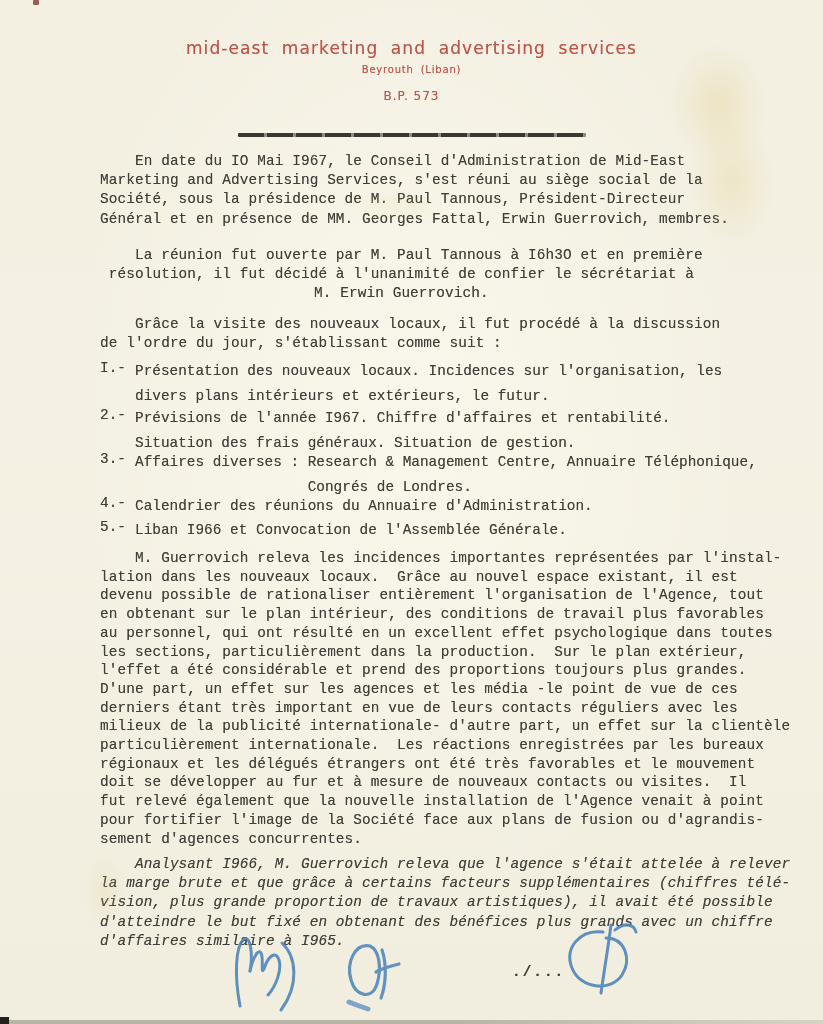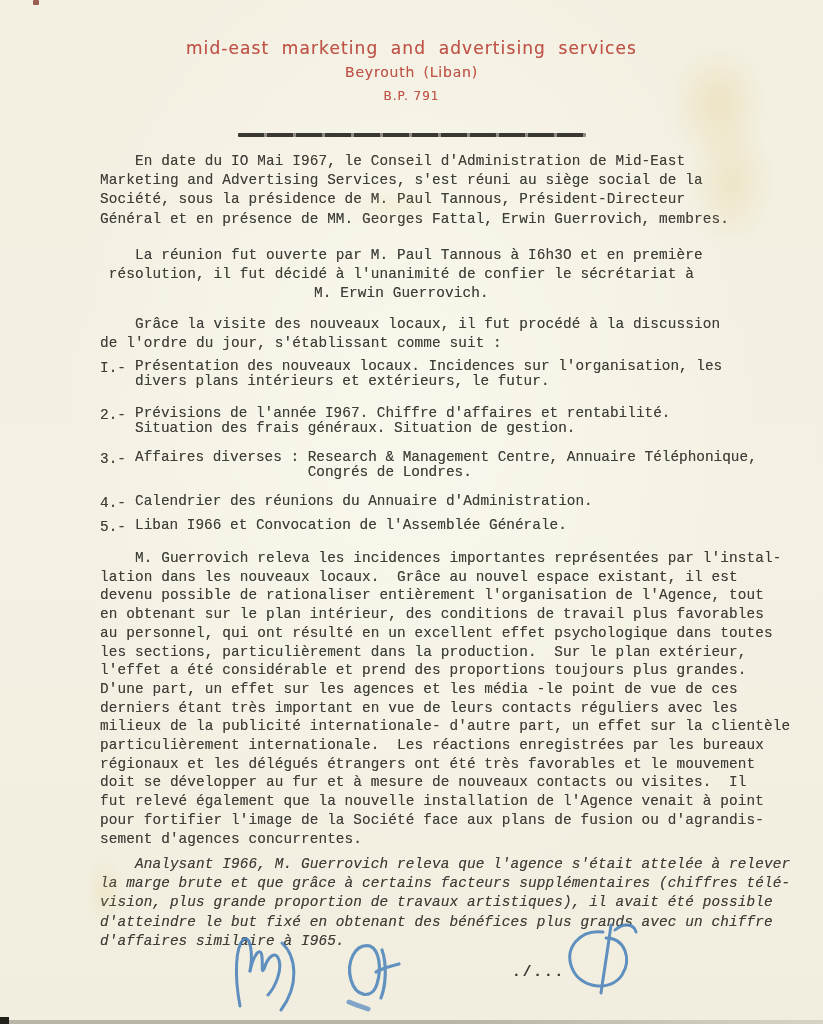--- a/index.html
+++ b/index.html
@@ -26,21 +26,21 @@
   }
   .tight{line-height:18.7px;}
   
   .red{
     position:absolute;left:0;right:0;text-align:center;
     font-family:"DejaVu Sans","Liberation Sans",sans-serif;
     color:#c05348;
     text-shadow:0 0 .4px rgba(192,83,72,.5);
   }
   .red.company{top:38px;font-size:17px;letter-spacing:1.1px;word-spacing:6px;}
-  .red.city{top:64px;font-size:14px;letter-spacing:.8px;word-spacing:3px;}
+  .red.city{top:64px;font-size:10px;letter-spacing:.8px;word-spacing:3px;}
   .red.pobox{top:89px;font-size:12px;letter-spacing:1px;}
   
   .title{
     position:absolute;top:109px;left:0;right:0;text-align:center;
     font-size:15px;font-weight:bold;letter-spacing:.2px;
     color:#35332d;white-space:pre;
     text-shadow:0 0 .6px rgba(53,51,45,.6);
   }
   .title-rule{
     position:absolute;top:133px;left:50%;transform:translateX(-50%);
@@ -49,21 +49,21 @@
     border-radius:1px;
   }
   
   .agenda-item{position:absolute;left:100px;display:flex;}
   .agenda-item .num{
     width:35px;flex:0 0 35px;
     font-size:14.4px;line-height:19.2px;white-space:pre;
     text-shadow:0 0 .5px rgba(64,62,56,.55);
   }
   .agenda-item .txt{
-    font-size:14.4px;line-height:15px;white-space:pre;
+    font-size:14.4px;line-height:25px;white-space:pre;
     text-shadow:0 0 .5px rgba(64,62,56,.55);
   }
   
   .cont-mark{
     position:absolute;left:512px;top:964px;
     font-size:14.4px;font-weight:bold;letter-spacing:2px;
     text-shadow:0 0 .5px rgba(64,62,56,.55);
   }
   
   .sig-layer{position:absolute;inset:0;pointer-events:none;}
@@ -95,21 +95,21 @@
     position:absolute;left:0;bottom:0;width:9px;height:7px;background:#23211c;
   }
 </style>
 </head>
 <body>
 
 <div class="page">
 
   <div class="red company">mid-east marketing and advertising services</div>
   <div class="red city">Beyrouth (Liban)</div>
-  <div class="red pobox">B.P. 791</div>
+  <div class="red pobox">B.P. 573</div>
 
   <div class="title-rule"></div>
 
   <div class="typed" style="top:152px;">    En date du IO Mai I967, le Conseil d'Administration de Mid-East
 Marketing and Advertising Services, s'est réuni au siège social de la
 Société, sous la présidence de M. Paul Tannous, Président-Directeur
 Général et en présence de MM. Georges Fattal, Erwin Guerrovich, membres.</div>
   <div class="typed" style="top:246px;text-align:center;">    La réunion fut ouverte par M. Paul Tannous à I6h3O et en première
 résolution, il fut décidé à l'unanimité de confier le sécrétariat à
 M. Erwin Guerrovich.</div>

